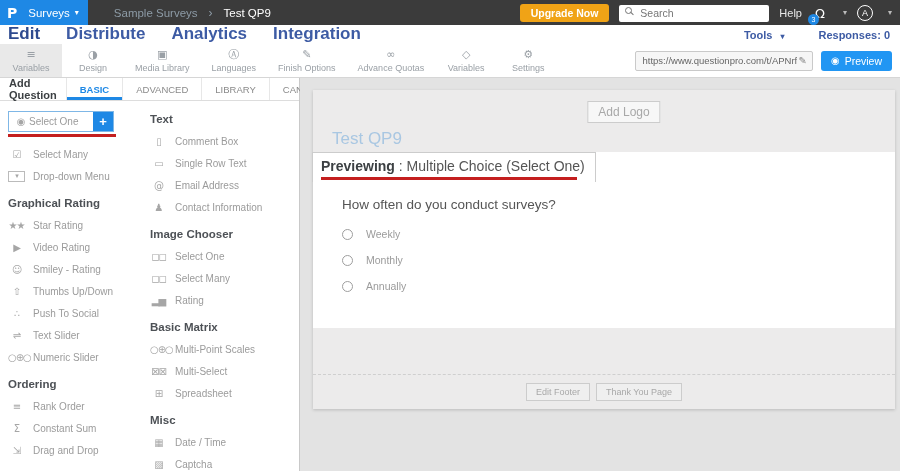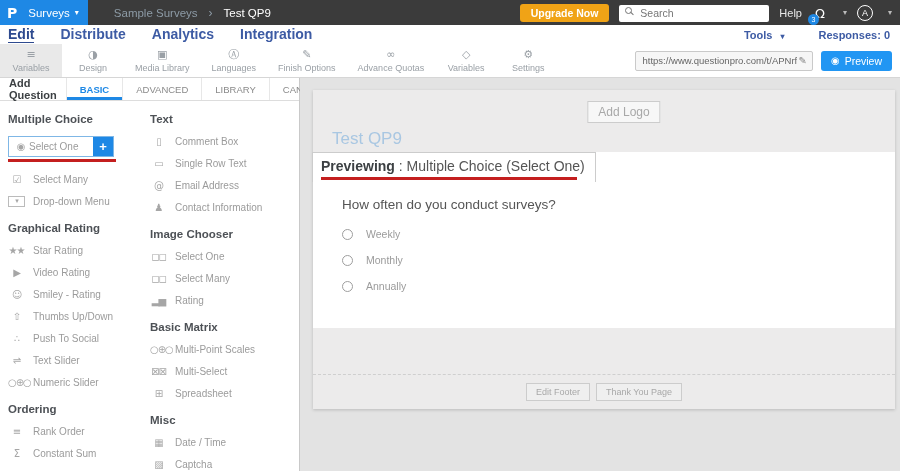--- a/index.html
+++ b/index.html
@@ -29,21 +29,21 @@
   .mag::after { content:""; position:absolute; width:4px; height:1px; background:#777; transform:rotate(45deg); right:-3px; bottom:-1px; }
   .help { color:#e8e8e8; font-size:11px; cursor:pointer; }
   .bell-wrap { position:relative; width:16px; text-align:center; cursor:pointer; }
   .bell { color:#fff; font-size:13px; line-height:13px; font-family:"DejaVu Sans", sans-serif; }
   .badge { position:absolute; left:-4px; bottom:-3px; width:11px; height:11px; background:#1e88e5; border-radius:50%; color:#fff; font-size:7px; line-height:11px; text-align:center; }
   .avatar { width:16px; height:16px; border:1px solid #fff; border-radius:50%; color:#fff; font-size:9px; line-height:14px; text-align:center; cursor:pointer; }
 
   
   .navrow { height:19px; background:#fff; display:flex; align-items:center; padding:0 10px 0 8px; }
   .nav-items { display:flex; gap:26px; }
-  .nav-link { font-size:14px; font-weight:bold; color:#3d5ba4; cursor:pointer; }
+  .nav-link { font-size:17px; font-weight:bold; color:#3d5ba4; cursor:pointer; }
   .nav-link.active { color:#2e4a8f; border-bottom:1px solid #2e4a8f; }
   .nav-right { margin-left:auto; display:flex; gap:34px; align-items:center; }
   .tools { font-size:11px; font-weight:bold; color:#3d5ba4; cursor:pointer; }
   .tools .caret { color:#3d5ba4; }
   .responses { font-size:11px; font-weight:bold; color:#3d5ba4; }
 
   
   .toolbar { height:34px; background:#fff; border-bottom:1px solid #d6d6d6; display:flex; align-items:stretch; }
   .tool-item { display:flex; flex-direction:column; align-items:center; justify-content:center; padding:0 11px; cursor:pointer; min-width:62px; }
   .tool-item.active { background:#e9e9e9; }
@@ -198,21 +198,20 @@
       <span class="panel-title">Add Question</span>
       <span class="ptab active">BASIC</span>
       <span class="ptab">ADVANCED</span>
       <span class="ptab">LIBRARY</span>
       <span class="ptab">CANVAS</span>
       <span class="panel-close">×</span>
     </div>
     <div class="panel-body">
 
       <div class="pcol1">
-        <div class="sec-title first">Multiple Choice</div>
         <div class="sel-box">
           <span class="gi">◉</span>
           <span class="ql">Select One</span>
           <span class="plus-btn">+</span>
         </div>
         <div class="redbar"></div>
         <div class="qitem">
           <span class="gi">☑</span>
           <span class="ql">Select Many</span>
         </div>

